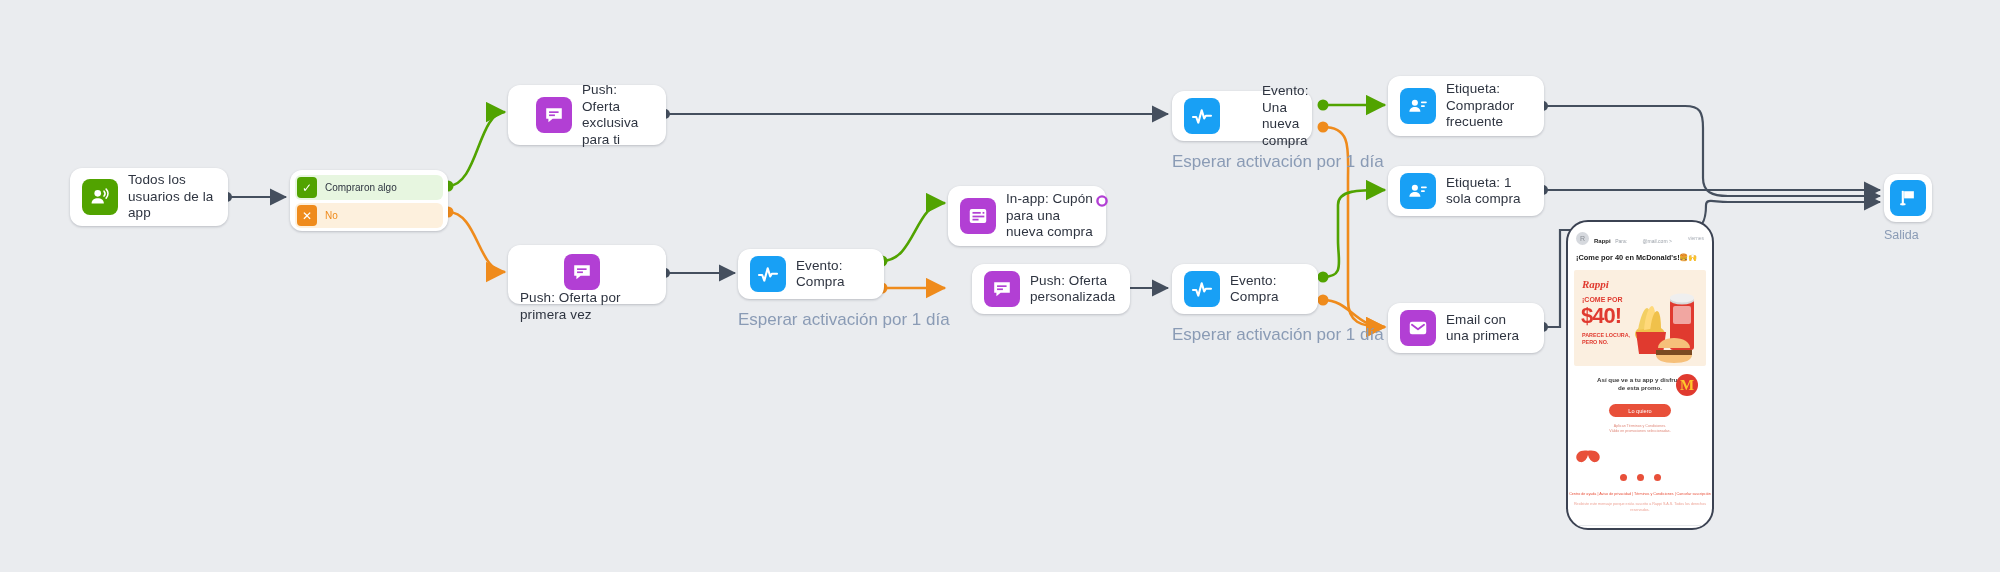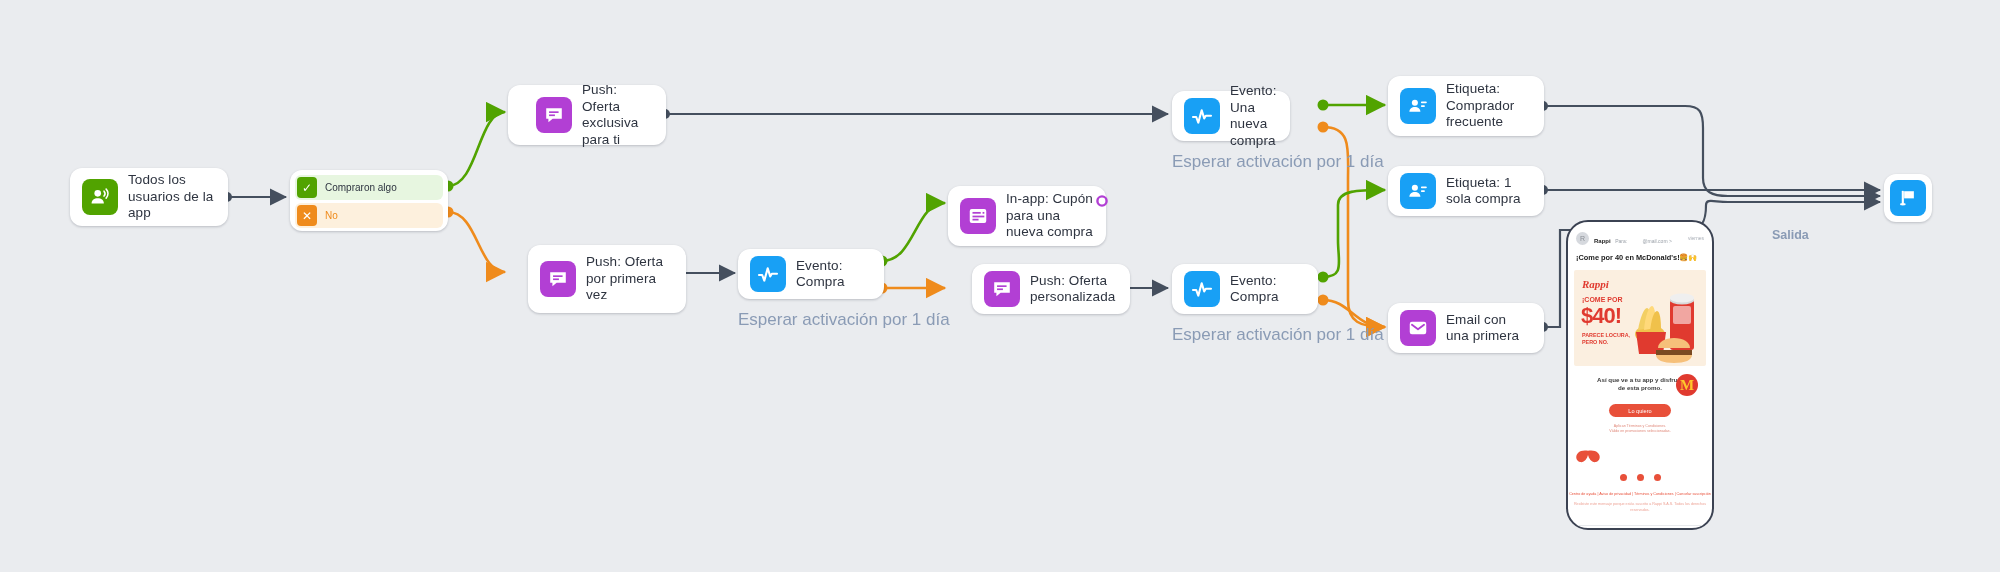--- a/index.html
+++ b/index.html
@@ -196,21 +196,21 @@
     <span class="ico purple">
       <svg width="22" height="22" viewBox="0 0 24 24" fill="#fff">
         <path d="M3.5 4.5h17v11.5h-10l-4.6 4v-4h-2.4z"></path>
         <rect x="6.6" y="8" width="10.4" height="1.8" fill="#b23fd4"></rect>
         <rect x="6.6" y="11.4" width="6.4" height="1.8" fill="#b23fd4"></rect>
       </svg>
     </span>
     <span class="lbl">Push: Oferta exclusiva para ti</span>
   </div>
 
-  <div class="node" style="left:528px;top:245px;width:158px;height:68px;">
+  <div class="node" style="left:508px;top:245px;width:158px;height:59px;flex-direction:column;">
     <span class="ico purple">
       <svg width="22" height="22" viewBox="0 0 24 24" fill="#fff">
         <path d="M3.5 4.5h17v11.5h-10l-4.6 4v-4h-2.4z"></path>
         <rect x="6.6" y="8" width="10.4" height="1.8" fill="#b23fd4"></rect>
         <rect x="6.6" y="11.4" width="6.4" height="1.8" fill="#b23fd4"></rect>
       </svg>
     </span>
     <span class="lbl">Push: Oferta por primera vez</span>
   </div>
 
@@ -244,21 +244,21 @@
     <span class="ico purple">
       <svg width="22" height="22" viewBox="0 0 24 24" fill="#fff">
         <path d="M3.5 4.5h17v11.5h-10l-4.6 4v-4h-2.4z"></path>
         <rect x="6.6" y="8" width="10.4" height="1.8" fill="#b23fd4"></rect>
         <rect x="6.6" y="11.4" width="6.4" height="1.8" fill="#b23fd4"></rect>
       </svg>
     </span>
     <span class="lbl">Push: Oferta personalizada</span>
   </div>
 
-  <div class="node" style="left:1172px;top:91px;width:118px;height:50px;">
+  <div class="node" style="left:1172px;top:91px;width:140px;height:50px;gap:32px;">
     <span class="ico blue">
       <svg width="24" height="24" viewBox="0 0 24 24" fill="none" stroke="#fff" stroke-width="2.1" stroke-linecap="round" stroke-linejoin="round">
         <path d="M3 13h3.2l2.1 5.6 3.4-12.4 2.5 8.2 1.6-2.6H21"></path>
       </svg>
     </span>
     <span class="lbl">Evento: Una nueva compra</span>
   </div>
   <div class="caption" style="left:1172px;top:152px;">Esperar activación por 1 día</div>
 
   <div class="node" style="left:1172px;top:264px;width:146px;height:50px;">
@@ -307,21 +307,21 @@
 
   <div class="node" style="left:1884px;top:174px;width:48px;height:48px;padding:6px;justify-content:center;">
     <span class="ico blue" style="margin-right:0;">
       <svg width="22" height="22" viewBox="0 0 24 24" fill="#fff">
         <rect x="5.2" y="4" width="2.3" height="16" rx="1"></rect>
         <path d="M7.8 4.6h10.6v7.8H7.8z"></path>
         <rect x="3.4" y="17.8" width="6" height="2.1" rx="1"></rect>
       </svg>
     </span>
   </div>
-  <div class="exitlabel" style="left:1772px;top:228px;font-weight:bold;">Salida</div>
+  <div class="exitlabel" style="left:1884px;top:228px;">Salida</div>
 
   <div class="phone" style="left:1566px;top:220px;width:148px;height:310px;">
     <div class="ph-head">
       <span class="ph-av">R</span>
       <span class="ph-from">
         <span class="ph-name">Rappi</span>
         <span class="ph-to">
           <span style="margin-left:0;">Para:</span>
           <span>@mail.com  &gt;</span>
         </span>

